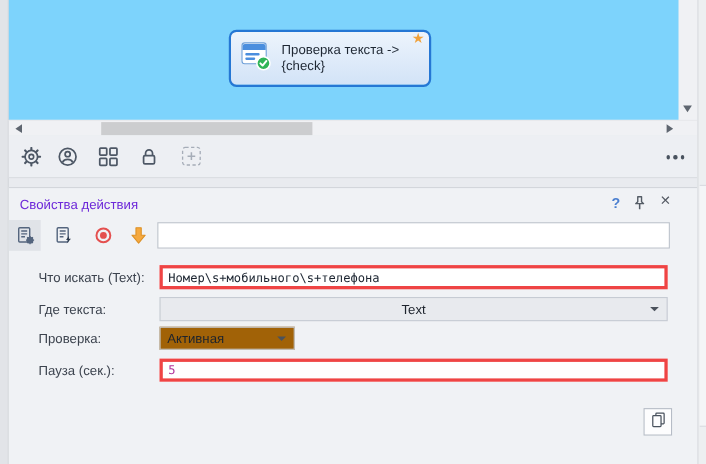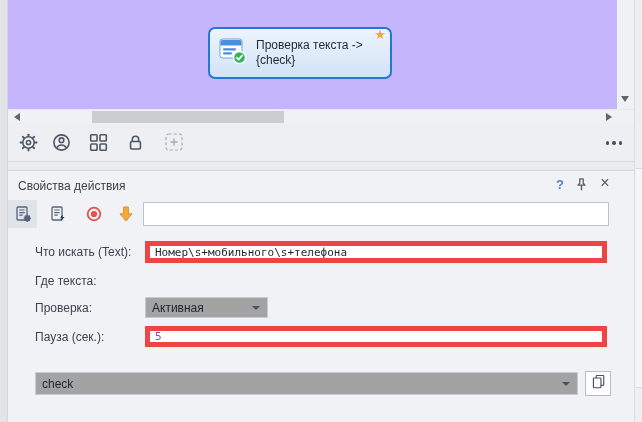--- a/index.html
+++ b/index.html
@@ -11,21 +11,21 @@
     overflow: hidden;
   }
   .left-strip { position:absolute; left:0; top:0; width:8px; height:422px;
     background:#e2e4e8; border-right:1px solid #d4d7db; }
   .right-strip { position:absolute; left:634px; top:0; width:8px; height:422px;
     background:#edeff1; border-left:1px solid #dadce0; }
   .right-thumb { position:absolute; left:1px; top:168px; width:6px; height:220px;
     background:#f4f5f7; border-top:1px solid #d8dadf; border-bottom:1px solid #d8dadf; }
 
   
-  .canvas { position:absolute; left:8px; top:0; width:609px; height:109px; background:#c4b5fd; }
+  .canvas { position:absolute; left:8px; top:0; width:609px; height:109px; background:#7dd3fc; }
   .node { position:absolute; left:200px; top:27px; width:184px; height:52px;
     border:2px solid #2577d4; border-radius:7px;
     background:linear-gradient(180deg,#edf4fc 0%,#d2e3f7 100%);
     display:flex; align-items:center; gap:8px; padding:0 10px 0 8px; }
   .node-star { position:absolute; top:-1px; right:4px; font-size:13px; line-height:13px; color:#f0a23c; }
   .node-text { font-size:12px; line-height:15px; color:#1e2733; white-space:nowrap; }
 
   .vscroll { position:absolute; left:617px; top:0; width:17px; height:109px; background:#f0f1f4; }
   .varrow-down { position:absolute; bottom:7px; left:4px; width:0; height:0;
     border-left:4.5px solid transparent; border-right:4.5px solid transparent; border-top:6px solid #5f6670; }
@@ -41,39 +41,39 @@
   
   .ctoolbar { position:absolute; left:8px; top:123px; width:626px; height:39px;
     background:#edeff3; border-bottom:1px solid #d9dce0; display:flex; align-items:center; padding-left:10px; }
   .cbtn { width:20px; height:20px; display:flex; align-items:center; justify-content:center; margin-right:13px; }
   .more-button { position:absolute; right:12px; top:18px; display:flex; gap:3px; }
   .more-button i { width:3.5px; height:3.5px; border-radius:50%; background:#49525e; }
 
   
   .panel { position:absolute; left:8px; top:170px; width:626px; height:252px;
     background:#f0f2f5; border-top:1px solid #d3d6db; }
-  .panel-title { position:absolute; left:10px; top:8px; font-size:12px; color:#404040; }
+  .panel-title { position:absolute; left:10px; top:8px; font-size:12px; color:#6d28d9; }
   .help-btn { position:absolute; left:543px; top:6px; width:18px; text-align:center;
     font-size:13px; font-weight:bold; color:#4a7fd0; }
   .pin-btn { position:absolute; left:566px; top:6px; width:16px; height:16px; }
   .close-btn { position:absolute; left:588px; top:3px; width:18px; text-align:center;
     font-size:16px; color:#555b64; }
 
   .ptb-btn { position:absolute; top:29px; width:29px; height:28px;
     display:flex; align-items:center; justify-content:center; }
   .ptb-btn.selected { background:#e0e3e8; }
   .ptb-input { position:absolute; left:135px; top:31px; width:466px; height:24px;
     background:#fff; border:1px solid #bcc2cb; font-size:11px; padding:0 5px;
     font-family:"Liberation Sans",sans-serif; outline:none; }
 
   .flabel { position:absolute; left:27px; font-size:12px; color:#3c434e; white-space:nowrap; }
-  .finput { position:absolute; background:#fff; border:5px solid #ef4444; outline:none;
+  .finput { position:absolute; background:#fff; border:3px solid #ef4444; outline:none;
     font-family:"DejaVu Sans Mono", monospace; font-size:11px; padding:0 5px; color:#1b2430; }
   .select { position:absolute; border:1px solid #c6cbd3; font-size:12px; color:#1e242d;
-    display:flex; align-items:center; background:#a3a3a3; }
+    display:flex; align-items:center; background:#a16207; }
   .select .caret { position:absolute; right:7px; top:50%; margin-top:-2px; width:0; height:0;
     border-left:4px solid transparent; border-right:4px solid transparent; border-top:4px solid #4b525c; }
   .select.centered { justify-content:center; background:#e8eaee; }
   .select .sel-text { padding:0 6px; }
   .var-label { position:absolute; left:27px; top:182px; display:flex; align-items:center; gap:4px;
     font-size:12px; color:#3c434e; }
   .copy-btn { position:absolute; left:577px; top:200px; width:26px; height:25px;
     background:#fdfdfe; border:1px solid #b6bcc6; display:flex; align-items:center; justify-content:center; }
 </style>
 </head>
@@ -199,34 +199,34 @@
     <svg width="18" height="18" viewBox="0 0 18 18">
       <path d="M6.6 2 h4.8 v6.8 h3.6 L9 16 3 8.8 h3.6 z" fill="#f5a93f" stroke="#dd9126" stroke-width="1" stroke-linejoin="round"></path>
     </svg>
   </div>
   <input class="ptb-input" type="text" value="" style="">
 
   <div class="flabel" style="top:74px;">Что искать (Text):</div>
   <input class="finput" style="left: 137px; top: 70px; width: 462px; height: 22px;" type="text" value="Номер\s+мобильного\s+телефона">
 
   <div class="flabel" style="top:103px;">Где текста:</div>
+  <div class="select centered" style="left:137px; top:99px; width:462px; height:22px;">
+    <span class="sel-text">Text</span>
+    <span class="caret"></span>
+  </div>
 
   <div class="flabel" style="top:130px;">Проверка:</div>
   <div class="select" style="left:137px; top:126px; width:123px; height:21px;">
     <span class="sel-text">Активная</span>
     <span class="caret"></span>
   </div>
 
   <div class="flabel" style="top:159px;">Пауза (сек.):</div>
   <input class="finput" style="left: 137px; top: 155px; width: 462px; height: 21px; color: rgb(177, 53, 156);" type="text" value="5">
 
-  <div class="select" style="left:27px; top:201px; width:543px; height:23px;">
-    <span class="sel-text">check</span>
-    <span class="caret"></span>
-  </div>
   <div class="copy-btn">
     <span>
       <svg width="15" height="15" viewBox="0 0 16 16" fill="#fdfdfe" stroke="#49525e" stroke-width="1.2">
         <rect x="5.6" y="1.6" width="8" height="10.5" rx="0.8"></rect>
         <rect x="2.6" y="4.2" width="8" height="10.5" rx="0.8"></rect>
       </svg>
     </span>
   </div>
 </div>
 

